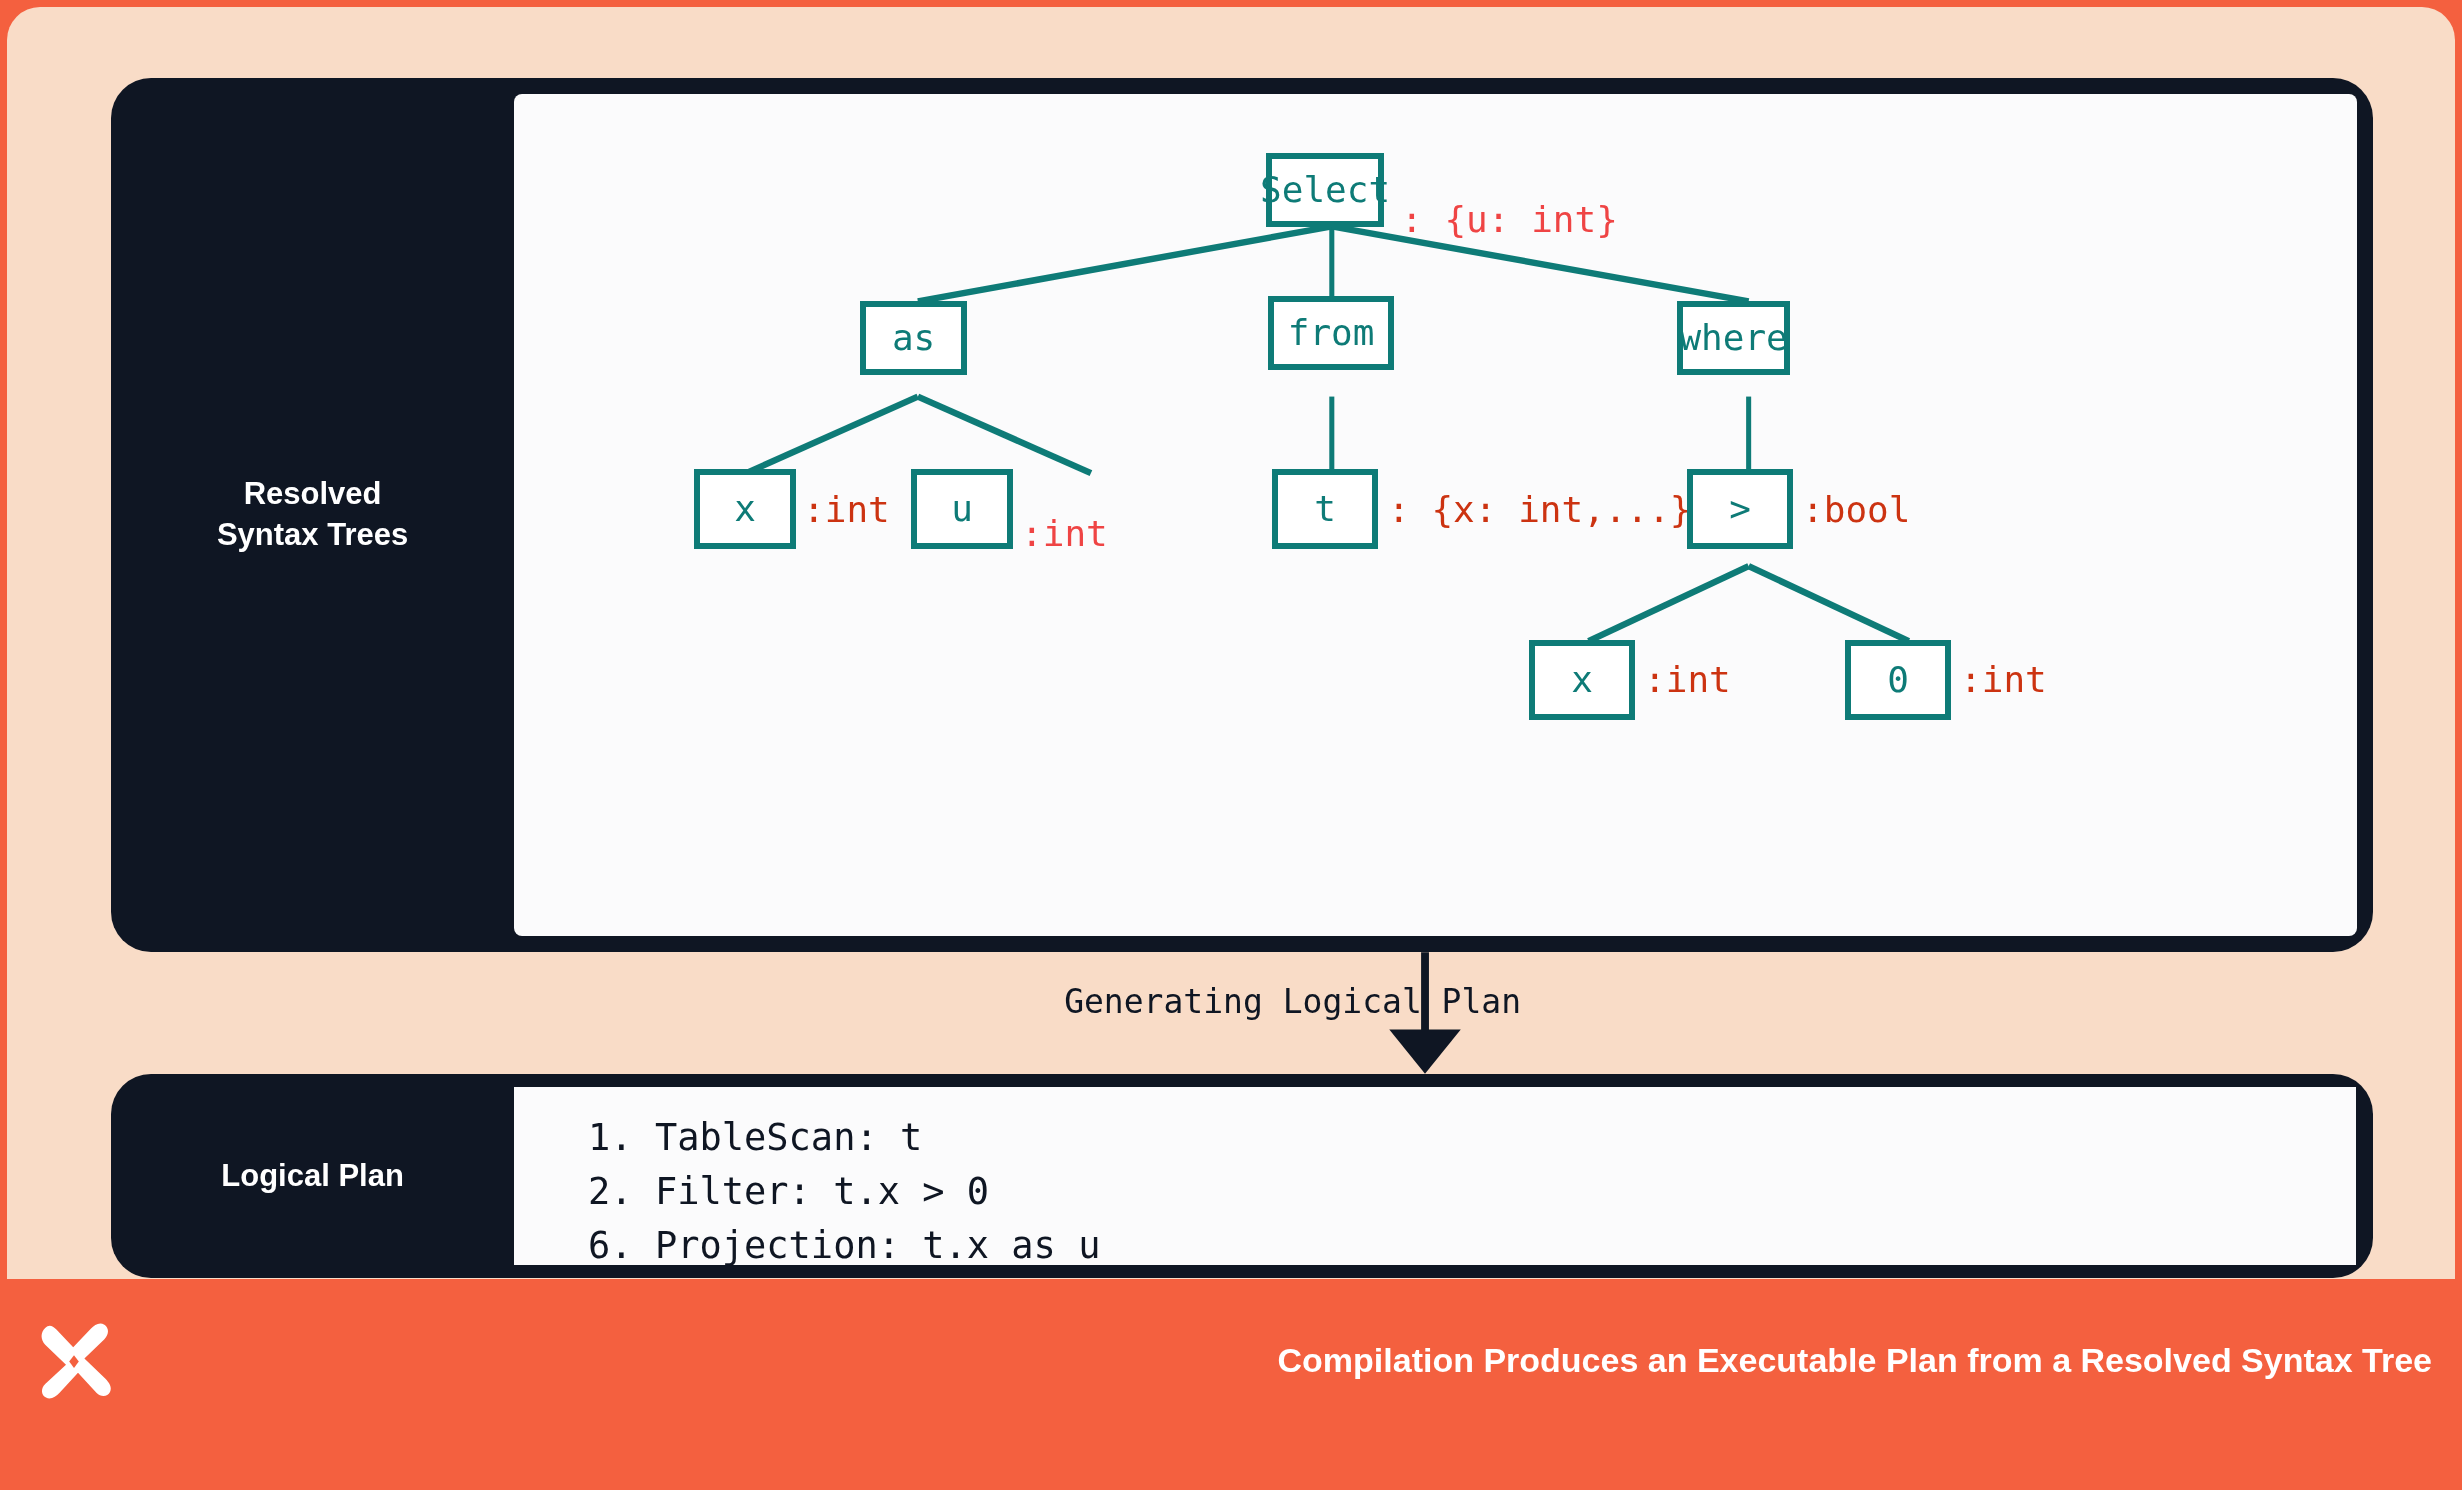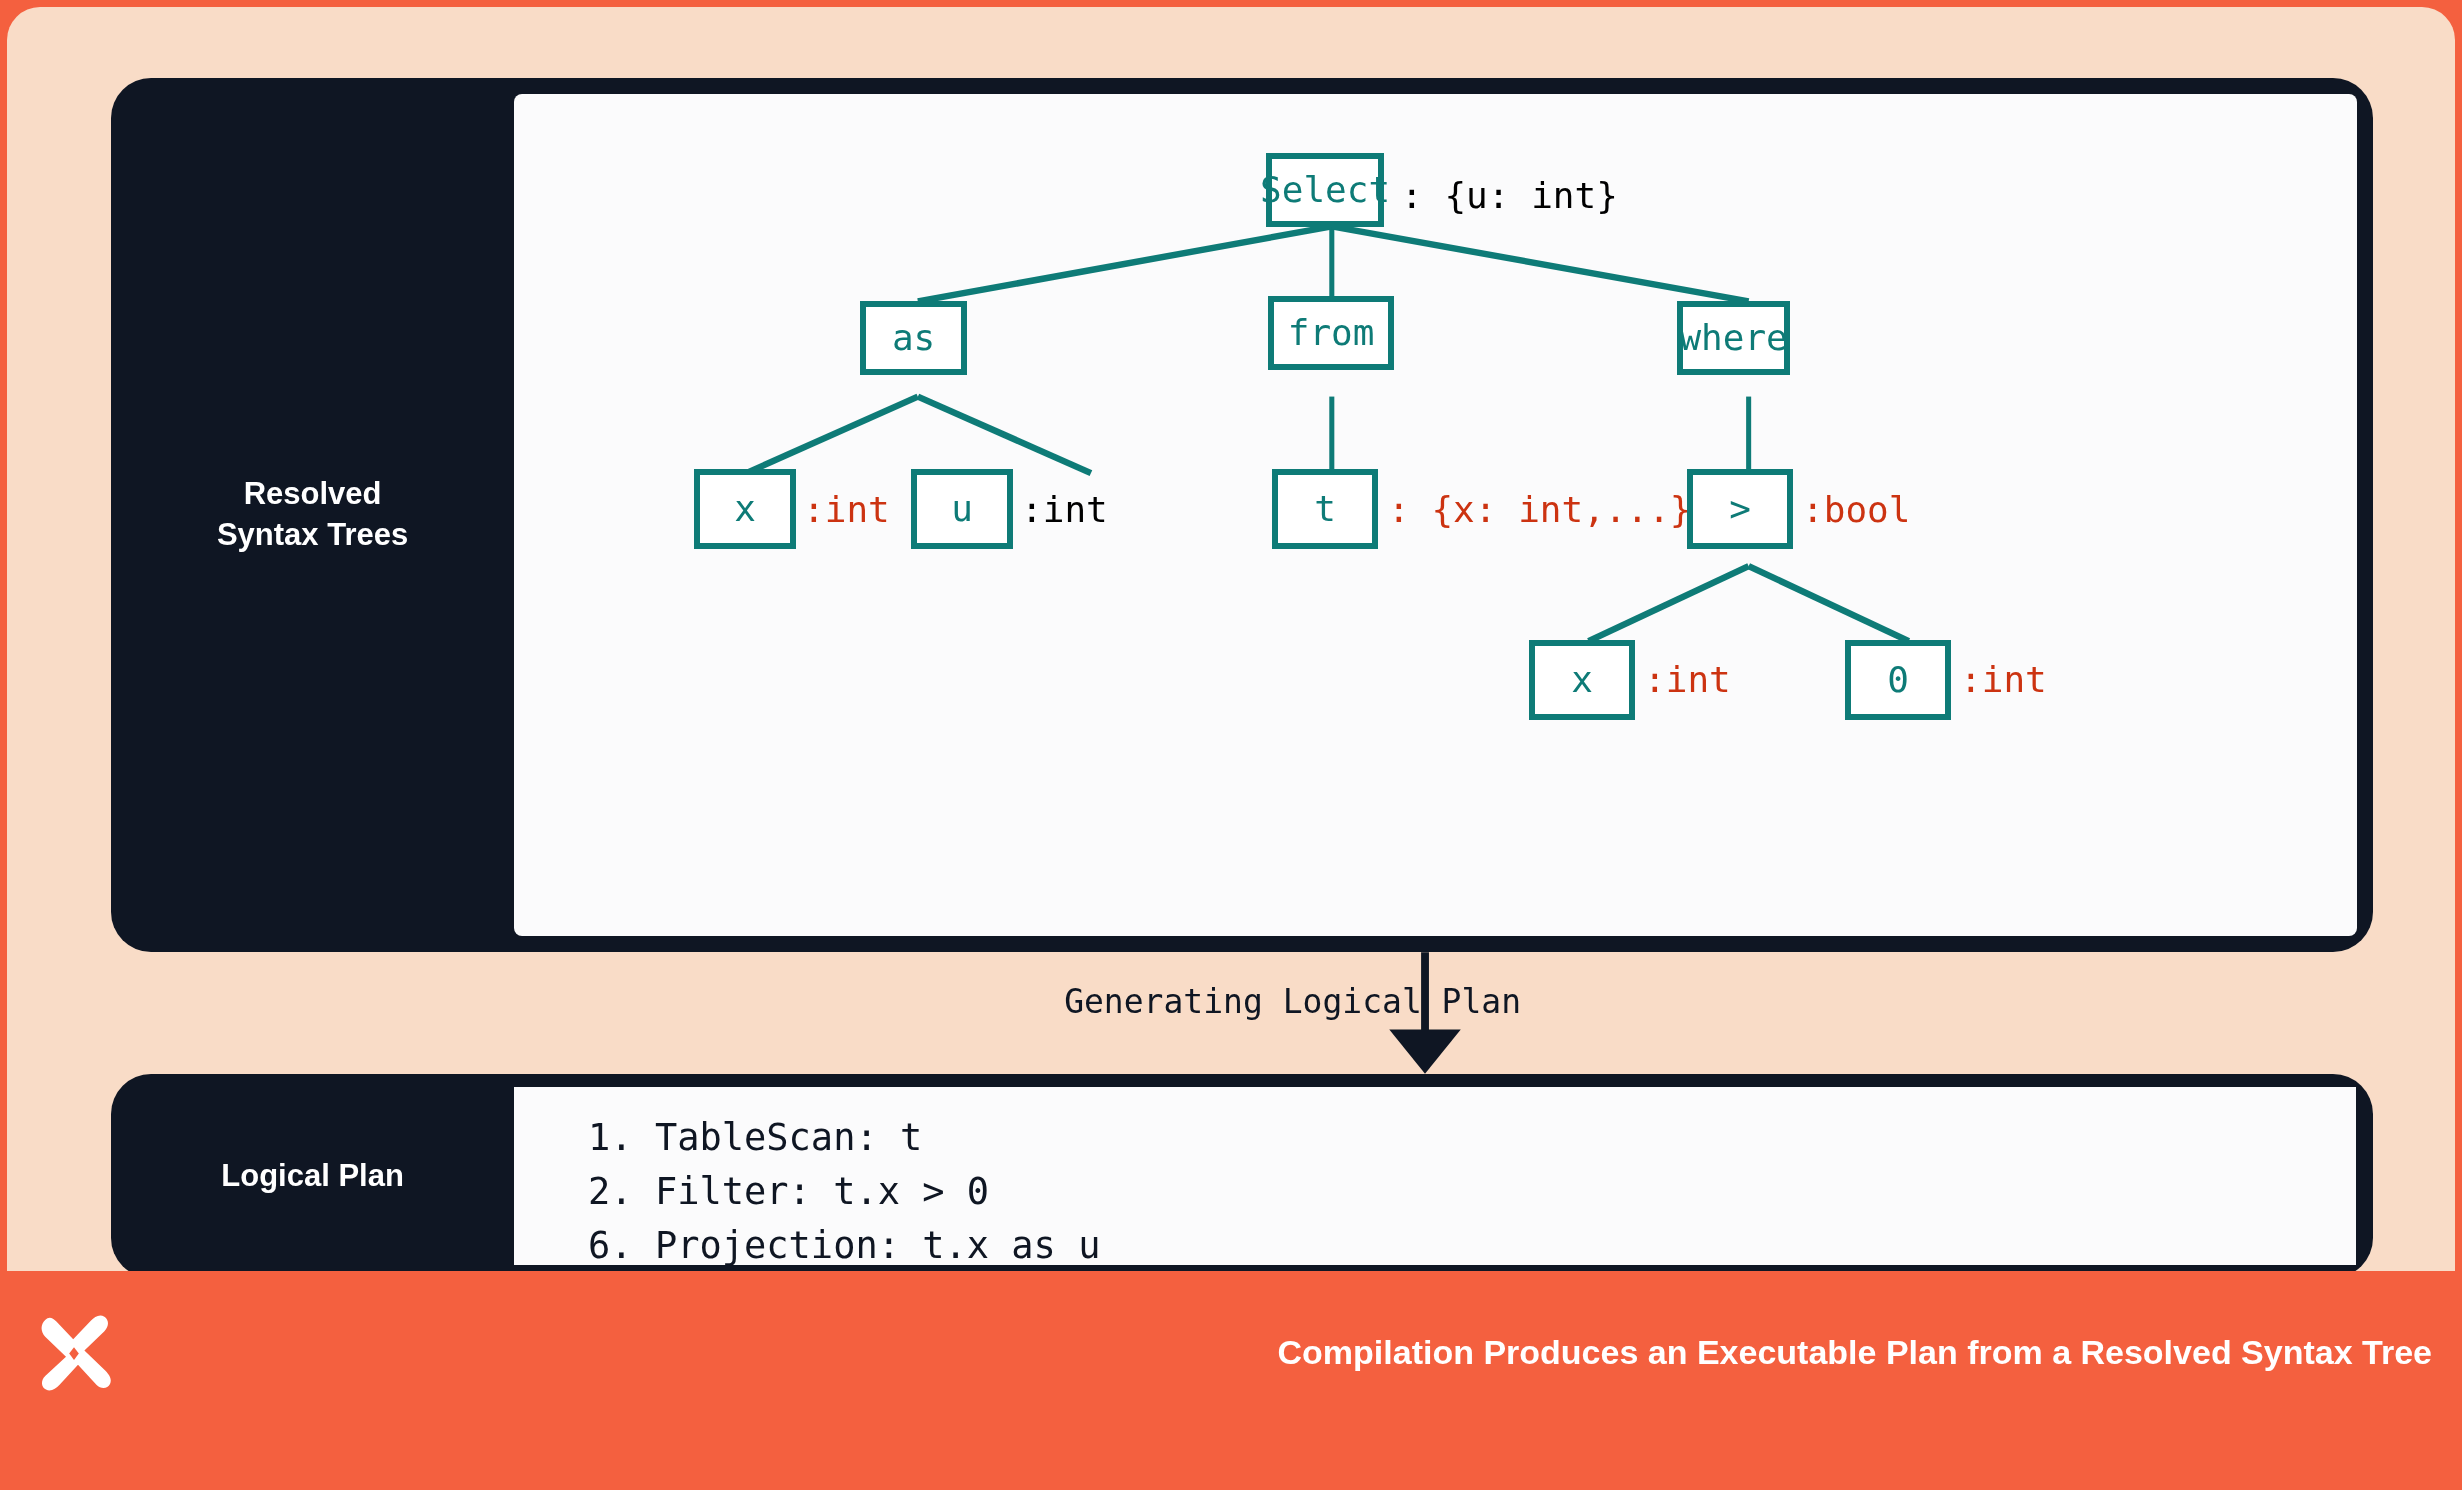--- a/index.html
+++ b/index.html
@@ -75,21 +75,21 @@
   }
   .node-type {
     position:absolute;
     font-family:"DejaVu Sans Mono","Liberation Mono",monospace;
     font-size:36px;
     white-space:pre;
     z-index:3;
     line-height:1;
   }
   .ty-red  { color:#CC3311; }
-  .ty-dark { color:#000000; }
+  .ty-dark { color:#ef4444;margin-top:24px; }
 
   
   #connector {
     position:absolute;
     left:104px; top:945px;
     width:2262px; height:122px;text-align:center;
   }
   #connector-label {
     position:absolute;
     right:852px;
@@ -107,21 +107,21 @@
     font-family:"DejaVu Sans Mono","Liberation Mono",monospace;
     font-size:37px;
     color:#0F1623;
     line-height:1.46;
   }
   #plan-list div { white-space:pre; }
 
   
   #footer {
     position:absolute;
-    left:0; bottom:8px; width:2462px; height:211px;
+    left:0; bottom:0; width:2462px; height:211px;
     background:#F4603F;
     display:flex; align-items:center;
   }
   #footer-logo { position:absolute; left:34px; top:41px; width:80px; height:80px; }
   #footer-caption {
     position:absolute;
     right:30px; top:0; height:162px;
     display:flex; align-items:center;
     color:#FFFFFF;
     font-size:34px;

